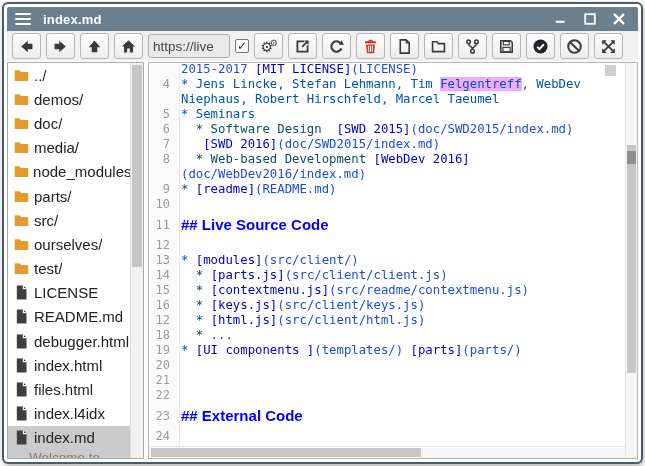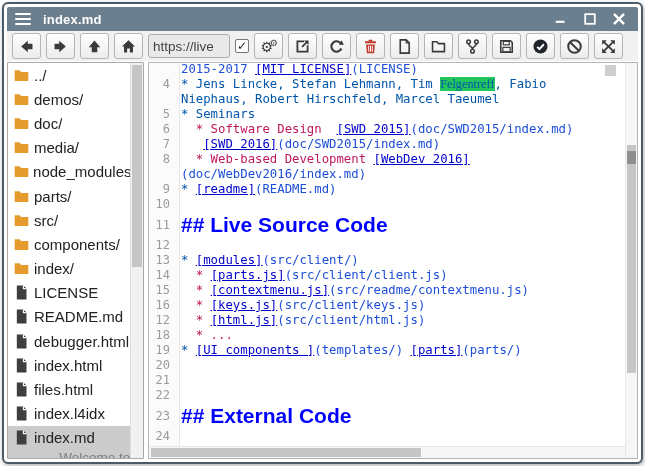--- a/index.html
+++ b/index.html
@@ -29,39 +29,39 @@
   
   .main{display:flex;height:calc(100% - 54px);padding-top:1px;}
   .sidebar-wrap{width:137px;display:flex;border:1px solid #a8a8a8;border-radius:1px;background:#fff;}
   .filelist{width:124px;display:flex;flex-direction:column;overflow:hidden;}
   .fitem{height:24.2px;display:flex;align-items:center;gap:4px;padding-left:5px;font-size:15px;color:#222;
     white-space:nowrap;overflow:hidden;cursor:pointer;flex:0 0 auto;}
   .fitem svg{flex:0 0 auto;}
   .fitem.selected{background:#cbcbcb;}
   .fitem span{overflow:hidden;white-space:nowrap;}
   .preview{flex:1;background:#cbcbcb;overflow:hidden;padding-left:21px;color:#7d7d7d;font-size:13.5px;}
-  .preview .pline{line-height:15px;white-space:nowrap;text-align:right;}
+  .preview .pline{line-height:15px;white-space:nowrap;}
   .sb-scroll{width:13px;background:#f1f1f1;border-left:1px solid #ddd;position:relative;}
   .sb-thumb{position:absolute;left:1px;right:1px;top:2px;height:202px;background:#c6c6c6;cursor:pointer;}
   
   .editor-wrap{flex:1;margin-left:4px;border:1px solid #b5b5b5;position:relative;background:#fff;overflow:hidden;}
   .gutter-bg{position:absolute;left:0;top:0;bottom:0;width:31px;background:#fbfbfb;border-right:1px solid #e7e7e7;}
   .code{position:absolute;left:0;top:-1px;right:12px;font-family:"DejaVu Sans Mono",monospace;
     font-size:12.3px;cursor:text;}
   .row{display:flex;height:15px;line-height:15px;}
   .row.hdr{height:26px;line-height:26px;}
   .ln{width:26px;flex:0 0 auto;text-align:right;padding-right:5px;color:#9b9b9b;font-size:12px;}
   .txt{white-space:pre;padding-left:6px;color:#000;}
   .s-l1{color:#0055aa;}
-  .s-l2{color:#be185d;}
-  .s-lk{color:#0000cc;text-decoration:underline;}
+  .s-l2{color:#0c4a6e;}
+  .s-lk{color:#0000cc;}
   .s-st{color:#1d4ed8;}
   .s-pl{color:#333;}
-  .s-hd{color:#0000ff;font-family:"Liberation Sans",sans-serif;font-weight:bold;font-size:21px;}
-  .hl{background:#22c55e;font-family:Liberation Serif, serif;}
+  .s-hd{color:#0000ff;font-family:"Liberation Sans",sans-serif;font-weight:bold;font-size:15px;}
+  .hl{background:#f0abfc;}
   .v-scroll{position:absolute;right:0;top:0;bottom:0;width:12px;background:#f6f6f6;border-left:1px solid #e8e8e8;}
   .v-thumb{position:absolute;left:1px;right:1px;top:82px;height:228px;background:#c6c6c6;cursor:pointer;}
   .v-anno-on-thumb{position:absolute;left:1px;right:1px;top:88px;height:13px;background:#8f8f8f;}
   .anno-square{position:absolute;right:21px;top:2px;width:11px;height:11px;background:#cfcfcf;}
   .h-scroll{position:absolute;left:0;right:12px;bottom:0;height:12px;background:#f6f6f6;border-top:1px solid #e8e8e8;}
   .h-thumb{position:absolute;left:2px;top:1px;width:270px;height:9px;background:#c6c6c6;cursor:pointer;}
 </style>
 </head>
 <body>
 
@@ -286,29 +286,29 @@
               </svg>
             </span>
             <span>src/</span>
           </div>
           <div class="fitem">
             <span style="display: flex;">
               <svg width="17" height="17" viewBox="0 0 16 16">
                 <path d="M1.6 13.2 V3 H6.2 L7.7 4.8 H14.4 V13.2 Z" fill="#e59a2c"></path>
               </svg>
             </span>
-            <span>components/</span>
-          </div>
-          <div class="fitem">
-            <span style="display: flex;">
-              <svg width="17" height="17" viewBox="0 0 16 16">
-                <path d="M1.6 13.2 V3 H6.2 L7.7 4.8 H14.4 V13.2 Z" fill="#e59a2c"></path>
-              </svg>
-            </span>
-            <span>index/</span>
+            <span>ourselves/</span>
+          </div>
+          <div class="fitem">
+            <span style="display: flex;">
+              <svg width="17" height="17" viewBox="0 0 16 16">
+                <path d="M1.6 13.2 V3 H6.2 L7.7 4.8 H14.4 V13.2 Z" fill="#e59a2c"></path>
+              </svg>
+            </span>
+            <span>test/</span>
           </div>
           <div class="fitem">
             <span style="display: flex;">
               <svg width="17" height="17" viewBox="0 0 16 16">
                 <path d="M3.6 1.4 H9.8 L12.7 4.3 V14.6 H3.6 Z" fill="#3f3f3f"></path>
                 <path d="M9.8 1.4 L9.8 4.3 L12.7 4.3" fill="none" stroke="#fff" stroke-width="1.1"></path>
               </svg>
             </span>
             <span>LICENSE</span>
           </div>
@@ -377,21 +377,21 @@
 
     <div class="editor-wrap">
       <div class="gutter-bg"></div>
       <div class="code" id="code">
           <div class="row">
             <span class="ln"></span>
             <span class="txt"><span class="s-st">2015-2017 </span><span class="s-lk">[MIT LICENSE]</span><span class="s-st">(LICENSE)</span></span>
           </div>
           <div class="row">
             <span class="ln">4</span>
-            <span class="txt"><span class="s-l1">* Jens Lincke, Stefan Lehmann, Tim </span><span class="s-l1 hl">Felgentreff</span><span class="s-l1">, Fabio</span></span>
+            <span class="txt"><span class="s-l1">* Jens Lincke, Stefan Lehmann, Tim </span><span class="s-l1 hl">Felgentreff</span><span class="s-l1">, WebDev</span></span>
           </div>
           <div class="row">
             <span class="ln"></span>
             <span class="txt"><span class="s-l1">Niephaus, Robert Hirschfeld, Marcel Taeumel</span></span>
           </div>
           <div class="row">
             <span class="ln">5</span>
             <span class="txt"><span class="s-l1">* Seminars</span></span>
           </div>
           <div class="row">

